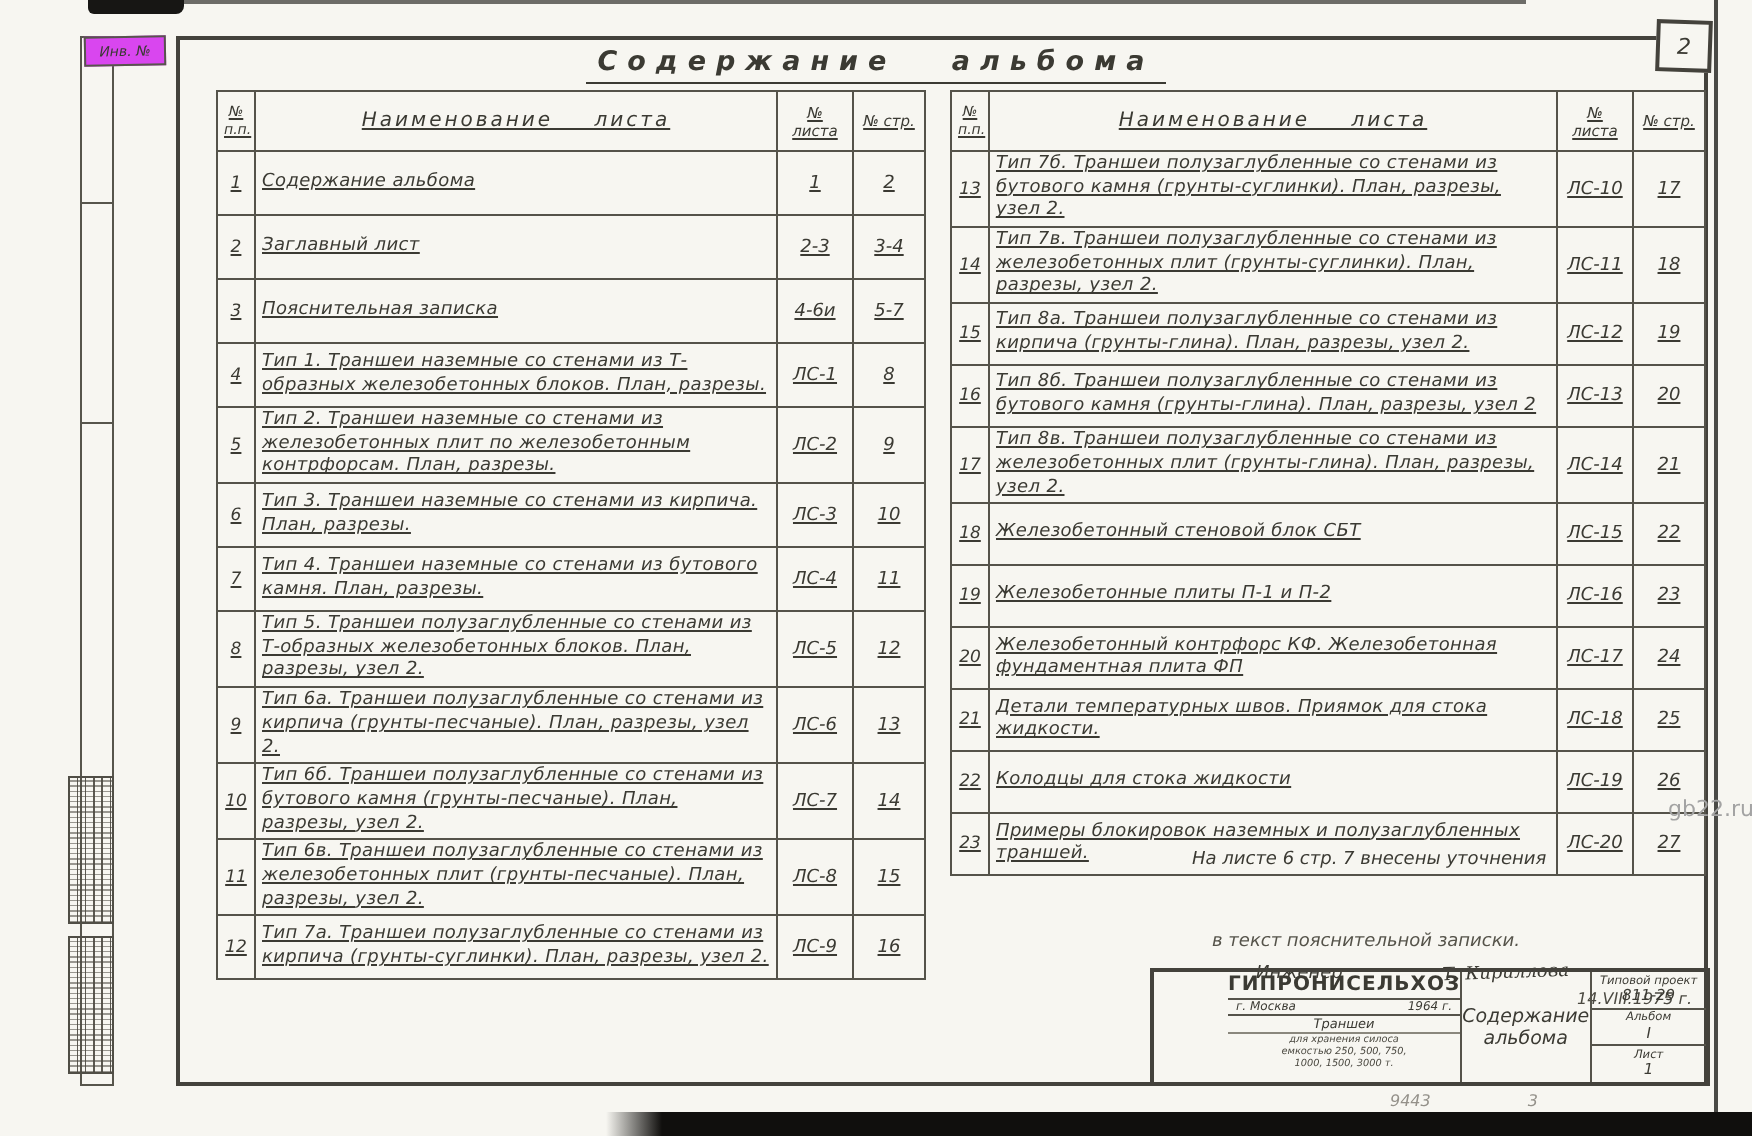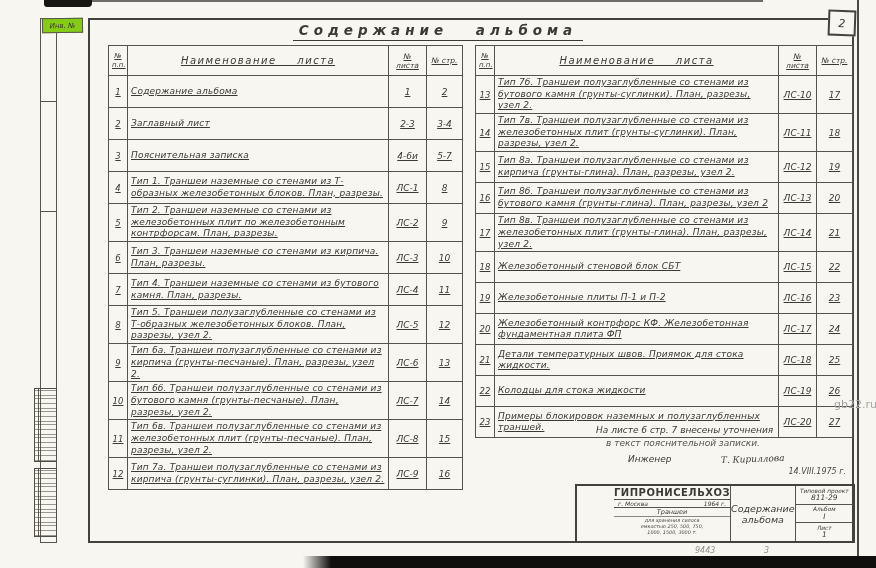--- a/index.html
+++ b/index.html
@@ -15,21 +15,21 @@
   .frame{position:absolute;left:88px;top:18px;width:766px;height:525px;border:2px solid #44423c;box-sizing:border-box;}
   .page-num-box{position:absolute;left:828px;top:10px;width:28px;height:26px;border:2px solid #44423c;
        box-sizing:border-box;display:flex;align-items:center;justify-content:center;
        font-style:italic;font-size:11px;transform:rotate(2deg);background:#f7f6f1;}
   
   .inv-strip{position:absolute;left:40px;top:18px;width:17px;height:525px;border:1px solid #57554c;box-sizing:border-box;}
   .inv-strip .div1{position:absolute;left:0;right:0;top:82px;height:1px;background:#57554c;}
   .inv-strip .div2{position:absolute;left:0;right:0;top:192px;height:1px;background:#57554c;}
   .inv-label-box{position:absolute;left:42px;top:18px;width:41px;height:15px;border:1px solid #57554c;
        box-sizing:border-box;font-style:italic;font-size:7px;display:flex;align-items:center;
-       justify-content:center;background:#84cc16;transform:rotate(-1deg);white-space:nowrap;}
+       justify-content:center;background:#d946ef;transform:rotate(-1deg);white-space:nowrap;}
   .sig-stamp{position:absolute;left:34px;width:23px;border:1px solid #504e46;box-sizing:border-box;
        background:
          repeating-linear-gradient(0deg, rgba(75,72,64,.55) 0 .7px, transparent .7px 2.6px),
          repeating-linear-gradient(90deg, transparent 0 3.4px, rgba(75,72,64,.9) 3.4px 4.1px);}
   .sig-a{top:388px;height:74px;}
   .sig-b{top:468px;height:69px;}
   
   .sheet-title{position:absolute;left:0;top:20px;width:876px;text-align:center;}
   .sheet-title span{font-style:italic;font-weight:bold;font-size:13.5px;letter-spacing:5px;
        word-spacing:18px;border-bottom:1.5px solid #3b3a33;padding:0 6px 2px;}
@@ -46,21 +46,21 @@
   .h-sheet{width:38px;font-size:7.5px;line-height:1.2;}
   .h-page{width:36px;font-size:7.5px;line-height:1.2;}
   .toc tr{height:32px;}
   .toc thead tr{height:30px;}
   .toc-right tr{height:31px;}
   .c-num{text-align:center;font-size:8.5px;}
   .c-name{font-size:9px;line-height:1.3;letter-spacing:.2px;}
   .c-sheet,.c-page{text-align:center;font-size:9px;}
   
   .note{position:absolute;left:596px;top:424px;width:250px;font-style:italic;font-size:9px;line-height:1.45;}
-  .note .l2{margin-left:10px;color:#55534a;}
+  .note .l2{margin-left:10px;color:#55534a;margin-top:28px;}
   .note .sig-row{display:flex;margin-top:3px;gap:12px;}
   .note .role{margin-left:32px;}
   .note .signer{margin-left:38px;font-family:"DejaVu Serif",serif;transform:rotate(-2deg);}
   .note .date{margin-left:26px;font-size:8px;color:#4b4941;text-align:right;}
   
   .stamp{position:absolute;left:575px;top:484px;width:280px;height:59px;border:2px solid #44423c;
        box-sizing:border-box;display:flex;font-style:italic;padding-left:37px;}
   .stamp .col-l{width:120px;border-right:1px solid #55534a;display:flex;flex-direction:column;}
   .stamp .org{font-weight:bold;font-style:normal;font-size:10px;text-align:center;letter-spacing:.5px;
        border-bottom:1px solid #55534a;padding:1px 0;}

